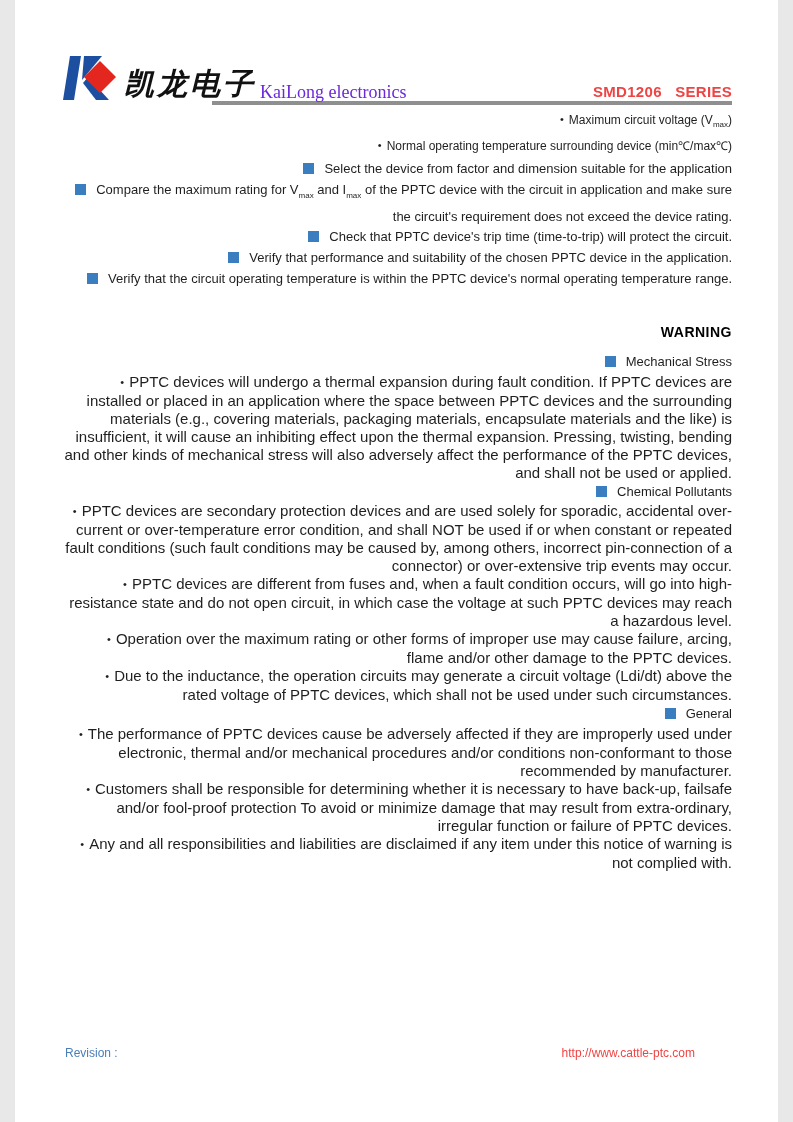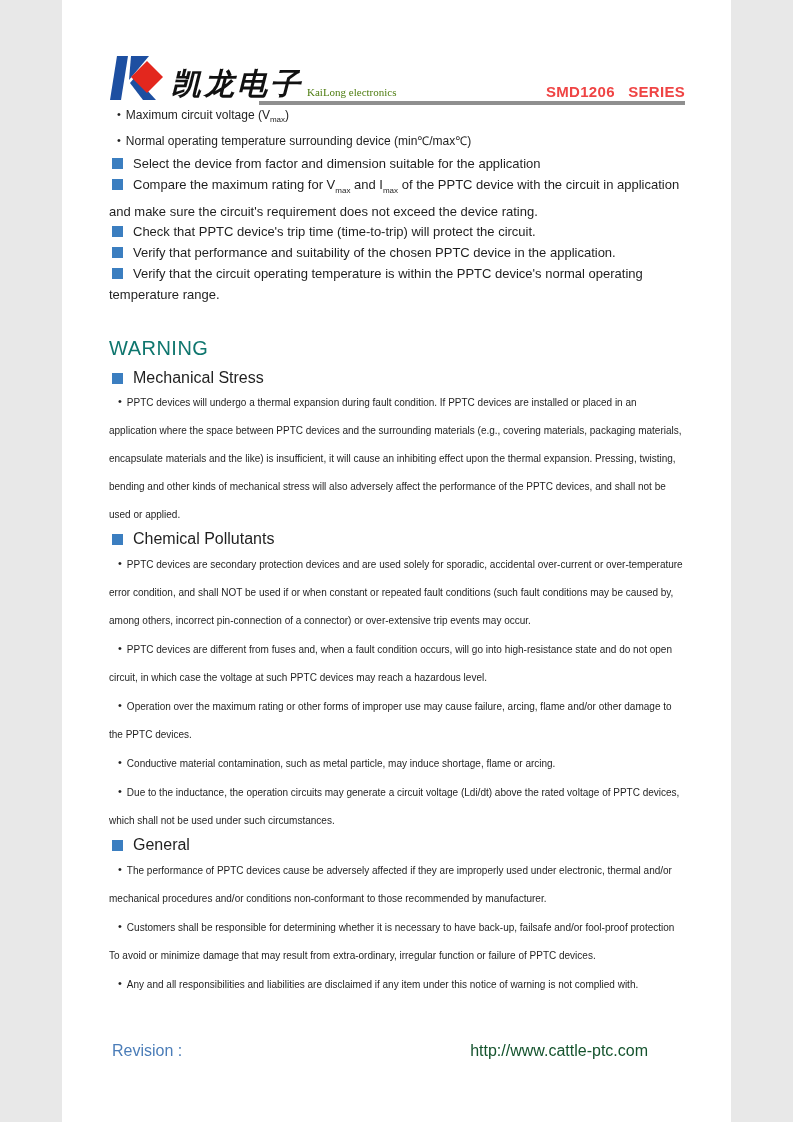--- a/index.html
+++ b/index.html
@@ -1,89 +1,90 @@
 <!DOCTYPE html>
 <html><head>
 <meta charset="utf-8">
 <style>
   * { margin:0; padding:0; box-sizing:border-box; }
   html,body { background:#e8e8e8; }
   .page {
     position:relative;
-    width:669px; height:1122px;
+    width:763px; height:1122px;
     background:#ffffff;
     margin:0 auto;
     font-family:"Liberation Sans", sans-serif;
     color:#1f1f1f;
     overflow:hidden;
+    text-align:right;
   }
   .content { margin:0 46px 0 47px; }
 
   
   .hdr {
     display:flex; align-items:flex-end; justify-content:space-between;
     margin:54px 46px 0 47px; height:47px;
   }
   .logo-wrap { display:flex; align-items:flex-end; }
   .logo-mark { display:block; margin-right:6px; }
   .logo-cn {
     font-family:"DejaVu Sans", sans-serif;
     font-weight:bold; font-size:30px; line-height:34px;
     letter-spacing:3px; color:#111; font-style:italic;
   }
   .logo-en {
     font-family:"Liberation Serif", serif;
-    font-size:11px; color:#4d7c0f; margin-left:4px; line-height:18px;
+    font-size:18px; color:#6d28d9; margin-left:4px; line-height:18px;
   }
   .series-title {
     font-size:15px; font-weight:bold; color:#ef4444;
     white-space:pre; line-height:18px; letter-spacing:0.3px;
   }
   .hdr-rule {
     height:4px; background:#8f8f8f;
     margin:0 46px 0 197px;
   }
 
   
-  .intro { }
+  .intro { margin-top:5px; }
   .ibullet {
     font-size:12px; line-height:20.5px; padding-left:8px;
   }
   .ibullet::before { content:"\2022"; font-size:11px; margin-right:5px; position:relative; top:-1px; }
   sub { font-size:8px; }
 
   
   .checklist { margin-top:3px; }
   .check-item { font-size:13px; line-height:20.8px; }
   .sq {
     display:inline-block; width:11px; height:11px;
     background:#3b7ec0; margin:0 10px 0 3px; vertical-align:-1px;
   }
 
   
   .warning-title {
     margin-top:31px;
-    font-size:20px; font-weight:normal; color:#0f766e;
+    font-size:14px; font-weight:bold; color:#000000;
     letter-spacing:0.5px; line-height:22px;
   }
   .warn-body { margin-top:9px; }
-  .sec-heading { font-size:16px; line-height:20.8px; }
+  .sec-heading { font-size:13px; line-height:20.8px; }
   .sec-heading .sq { width:11px; height:11px; }
   .para {
-    font-size:10px; line-height:28px; padding-left:0;
+    font-size:15px; line-height:18px; padding-left:0;
   }
   .para::before { content:"\2022"; font-size:11px; margin:0 5px 0 9px; position:relative; top:-1px; }
 
   
   .footer {
     position:absolute; left:50px; right:46px; bottom:62px;
     display:flex; justify-content:space-between; align-items:center;
-    font-size:16px; color:#4b7db8;
+    font-size:12px; color:#4b7db8;
   }
-  .footer .site { margin-right:37px; text-decoration:none; color:#14532d; }
+  .footer .site { margin-right:37px; text-decoration:none; color:#ef4444; }
 </style>
 </head>
 <body>
 
 <div class="page">
 
   <div class="hdr">
     <div class="logo-wrap">
       <svg class="logo-mark" width="56" height="46" viewBox="0 0 112 92" aria-hidden="true">
         <polygon points="16,2 38,2 24,90 2,90" fill="#1d4fa1"></polygon>
@@ -118,21 +119,20 @@
     <div class="warn-body">
 
       <div class="sec-heading"><span class="sq"></span><span>Mechanical Stress</span></div>
       <div class="para">PPTC devices will undergo a thermal expansion during fault condition. If PPTC devices are installed or placed in an application where the space between PPTC devices and the surrounding materials (e.g., covering materials, packaging materials, encapsulate materials and the like) is insufficient, it will cause an inhibiting effect upon the thermal expansion. Pressing, twisting, bending and other kinds of mechanical stress will also adversely affect the performance of the PPTC devices, and shall not be used or applied.</div>
 
       <div class="sec-heading"><span class="sq"></span><span>Chemical Pollutants</span></div>
 
       <div class="para">PPTC devices are secondary protection devices and are used solely for sporadic, accidental over-current or over-temperature error condition, and shall NOT be used if or when constant or repeated fault conditions (such fault conditions may be caused by, among others, incorrect pin-connection of a connector) or over-extensive trip events may occur.</div>
       <div class="para">PPTC devices are different from fuses and, when a fault condition occurs, will go into high-resistance state and do not open circuit, in which case the voltage at such PPTC devices may reach a hazardous level.</div>
       <div class="para">Operation over the maximum rating or other forms of improper use may cause failure, arcing, flame and/or other damage to the PPTC devices.</div>
-      <div class="para">Conductive material contamination, such as metal particle, may induce shortage, flame or arcing.</div>
       <div class="para">Due to the inductance, the operation circuits may generate a circuit voltage (Ldi/dt) above the rated voltage of PPTC devices, which shall not be used under such circumstances.</div>
 
       <div class="sec-heading"><span class="sq"></span><span>General</span></div>
       <div class="para">The performance of PPTC devices cause be adversely affected if they are improperly used under electronic, thermal and/or mechanical procedures and/or conditions non-conformant to those recommended by manufacturer.</div>
       <div class="para">Customers shall be responsible for determining whether it is necessary to have back-up, failsafe and/or fool-proof protection To avoid or minimize damage that may result from extra-ordinary, irregular function or failure of PPTC devices.</div>
       <div class="para">Any and all responsibilities and liabilities are disclaimed if any item under this notice of warning is not complied with.</div>
 
     </div>
   </div>
 

